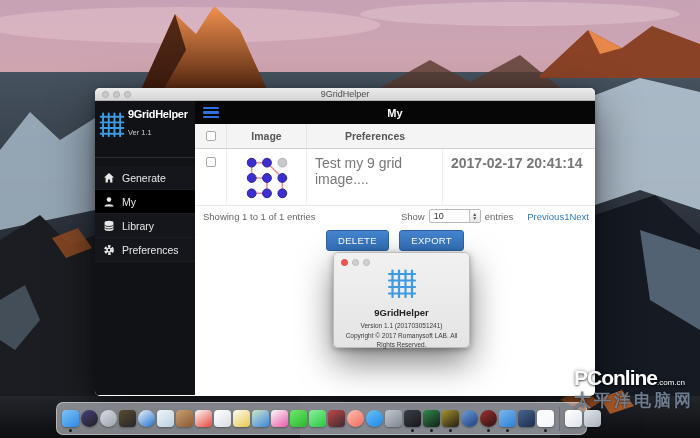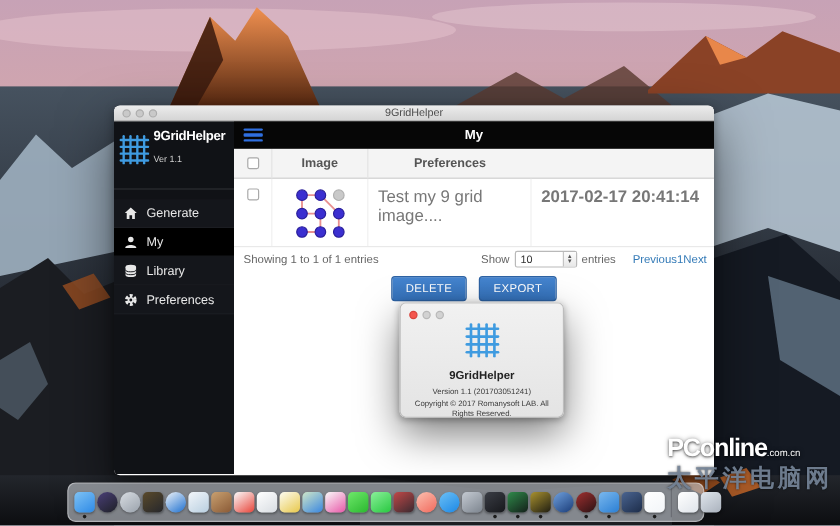--- a/index.html
+++ b/index.html
@@ -90,21 +90,21 @@
   .dock-icon { width:17px; height:17px; border-radius:4px; box-shadow:0 1px 2px rgba(0,0,0,.35); }
   .dock-icon.circle { border-radius:50%; }
   .dock-dot { position:absolute; bottom:0px; left:7px; width:3px; height:3px; border-radius:50%; background:#1c1c1c; }
   .dock-sep { width:1px; height:24px; background:rgba(60,60,70,.35); margin:0 3px; flex-shrink:0; }
 
   
   .watermark { position:absolute; right:6px; bottom:26px; z-index:30; text-align:left; pointer-events:none; }
   .wm-main { font-size:21px; font-weight:bold; color:#ffffff; letter-spacing:-1px;
     text-shadow:0 1px 2px rgba(0,0,0,.6), 0 0 4px rgba(0,0,0,.35); line-height:1; }
   .wm-suffix { font-size:8px; font-weight:normal; letter-spacing:0; }
-  .wm-cn { font-size:20px; font-weight:bold; color:rgba(120,135,155,.9); margin-top:1px; letter-spacing:3px;
+  .wm-cn { font-size:17px; font-weight:bold; color:rgba(120,135,155,.9); margin-top:1px; letter-spacing:3px;
     text-shadow:0 0 2px rgba(0,0,0,.7); }
 </style>
 </head>
 <body>
 
 <div id="stage">
 
   <svg id="wallpaper" width="700" height="438" viewBox="0 0 700 438">
     <defs>
       <linearGradient id="skyG" x1="0" y1="0" x2="0" y2="1">

